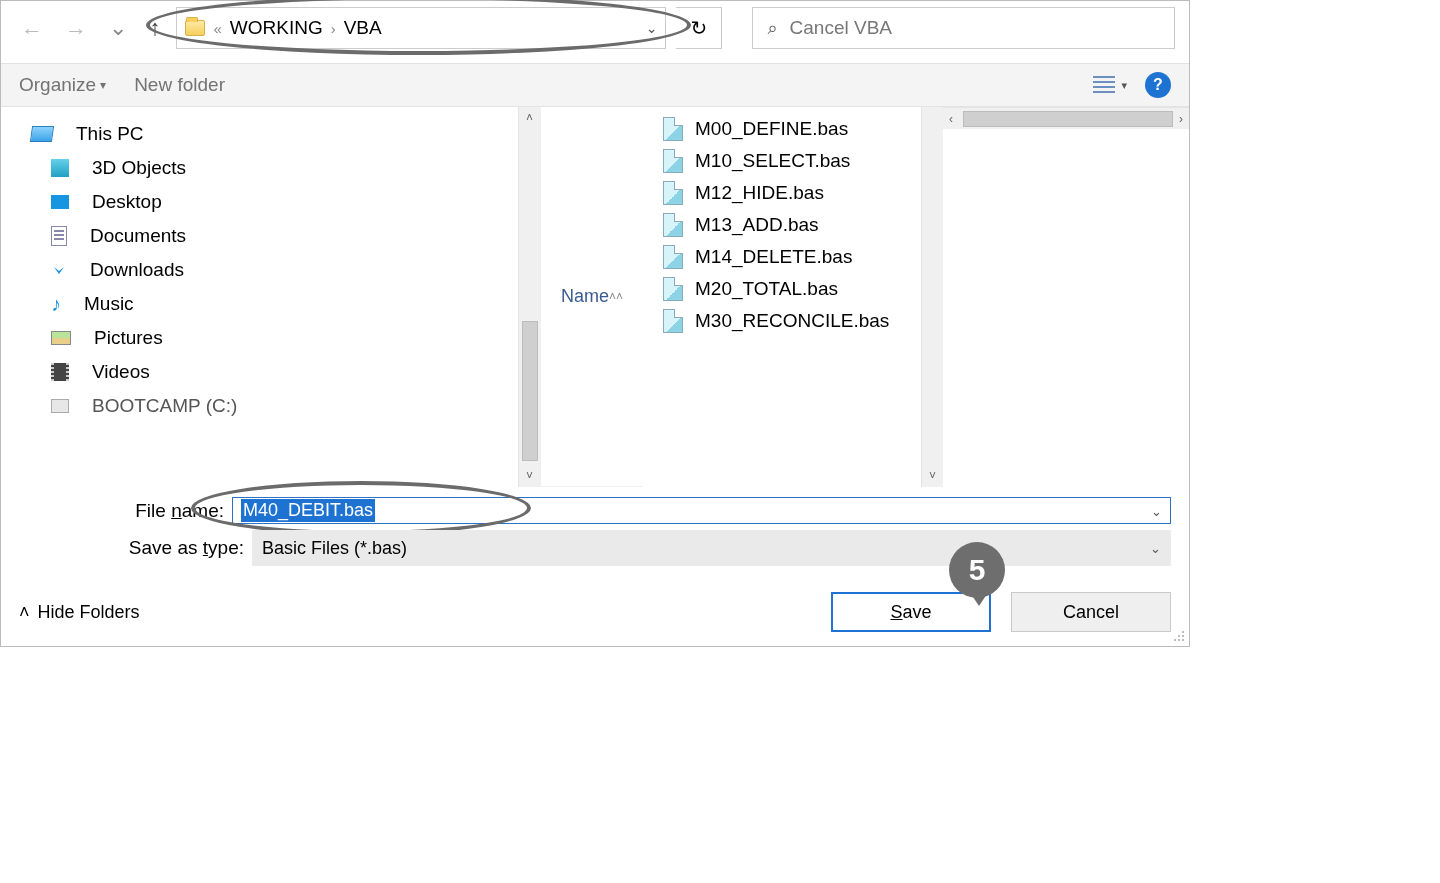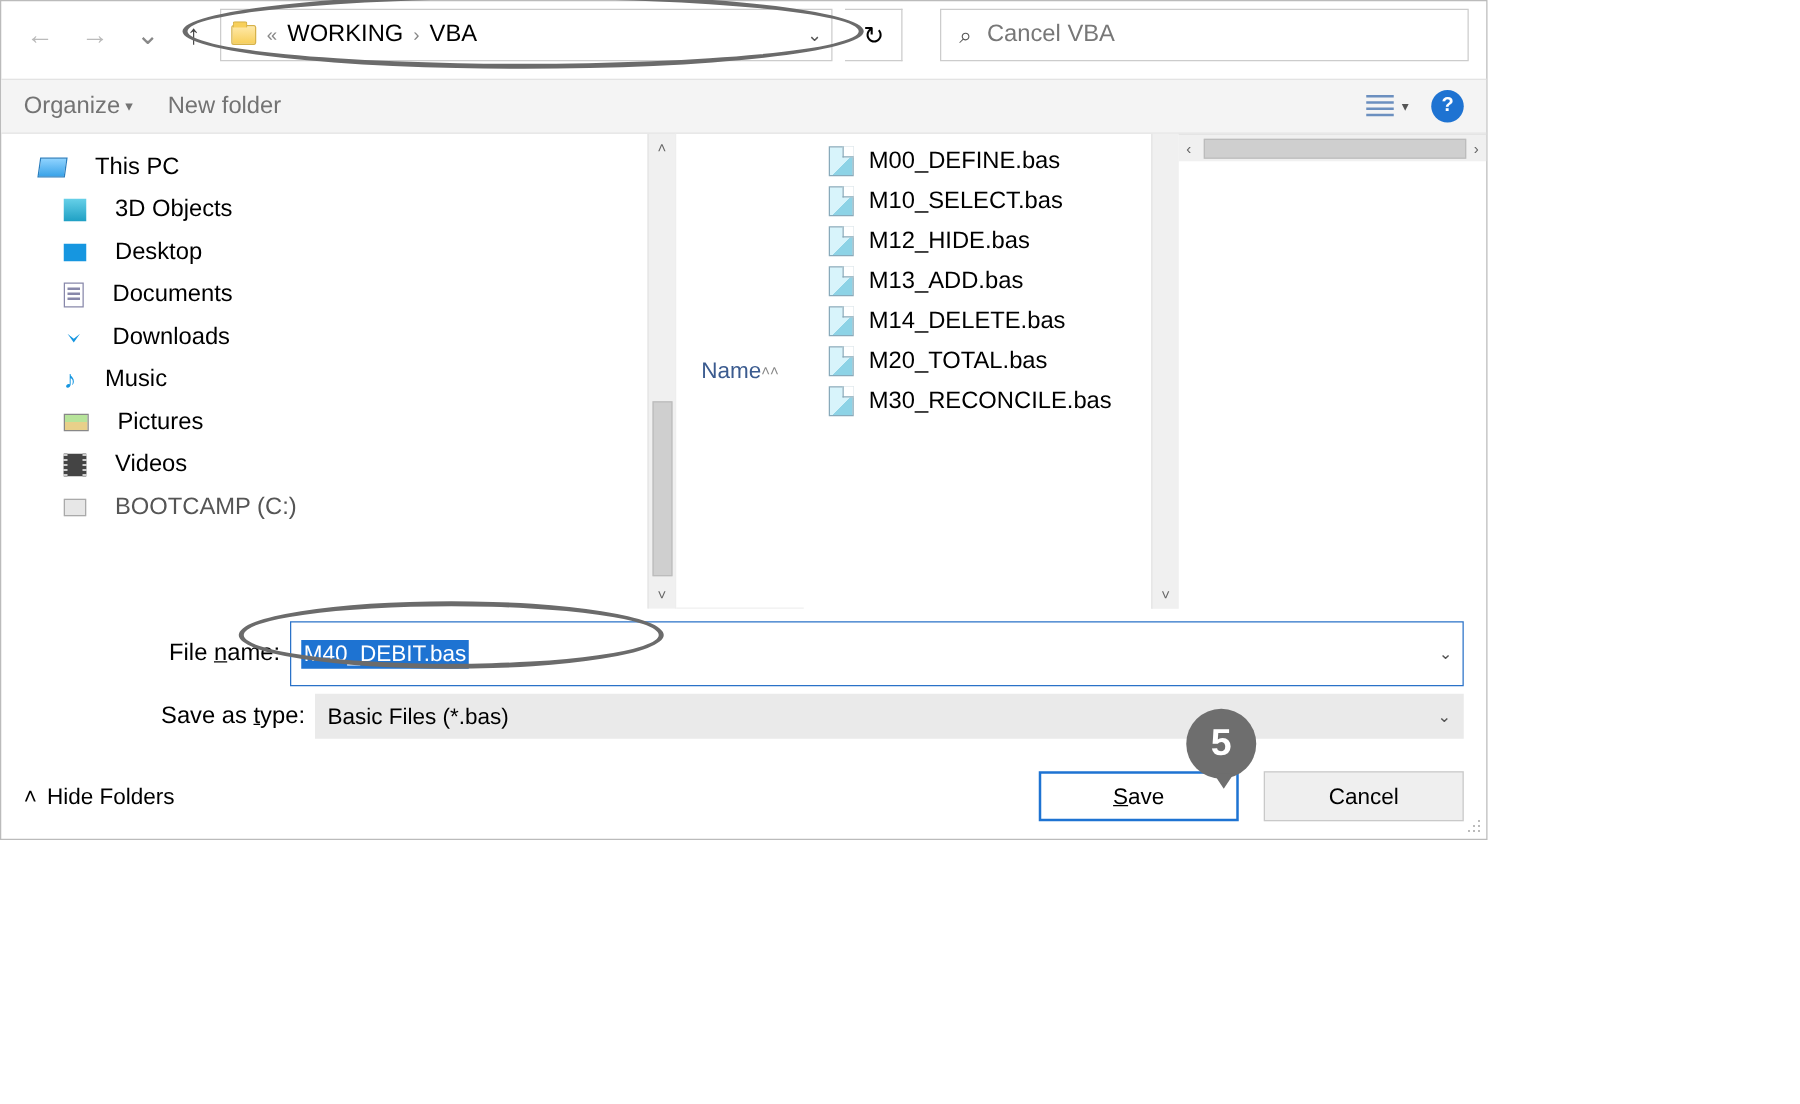--- a/index.html
+++ b/index.html
@@ -195,21 +195,21 @@
     display:flex; align-items:center;
     padding:10px 18px 0 18px;
     gap:8px;
     position:relative;
   }
   .formlabel {
     width:205px; text-align:right; font-size:19px;
   }
   .underline { text-decoration: underline; }
   .filename-input {
-    flex:1; height:52px;
+    flex:1; height:27px;
     border:1px solid #2a72c8;
     padding:0 30px 0 8px;
     font-size:18px;
     position:relative;
     display:flex; align-items:center;
     background:#fff;
   }
   .filename-input .sel {
     background:#1e73d2; color:#fff; padding:1px 2px;
   }

